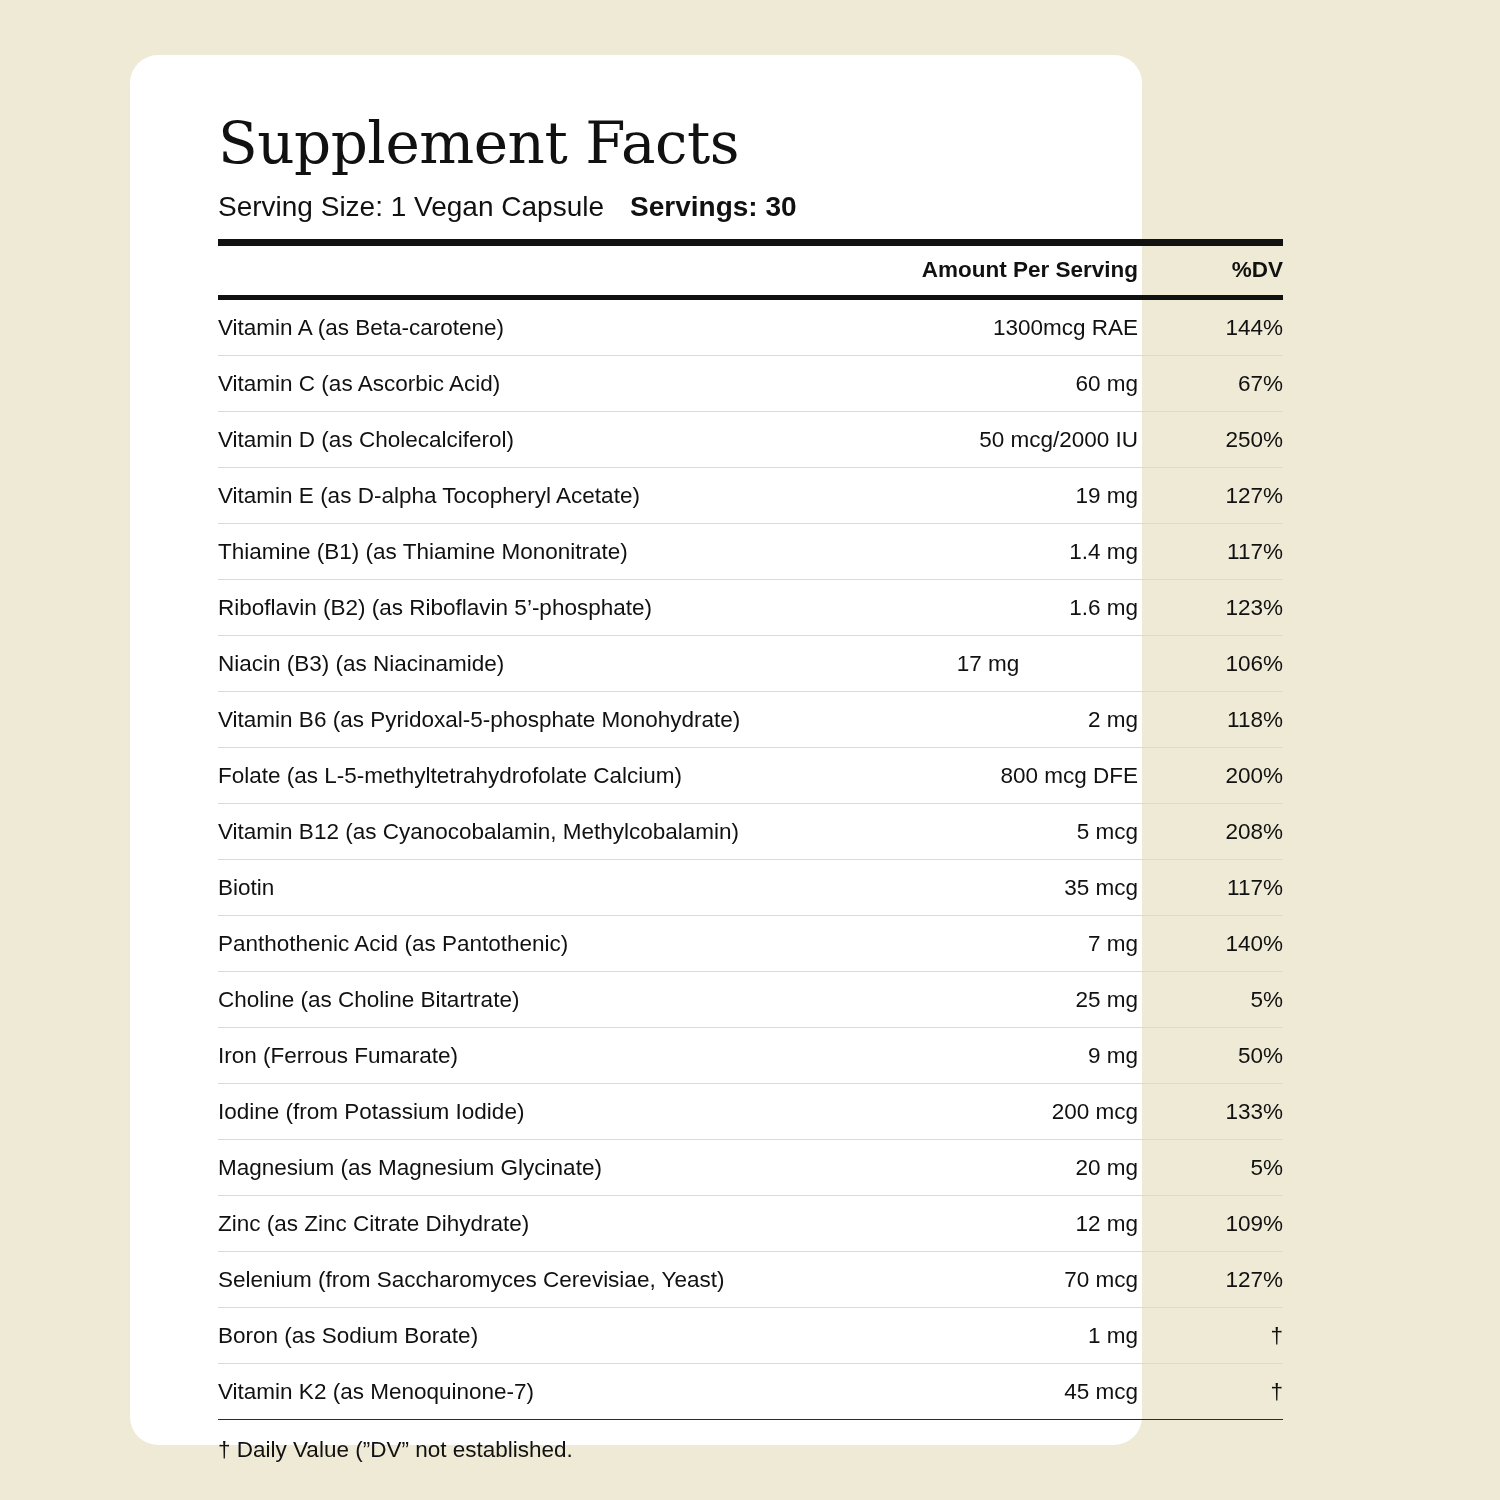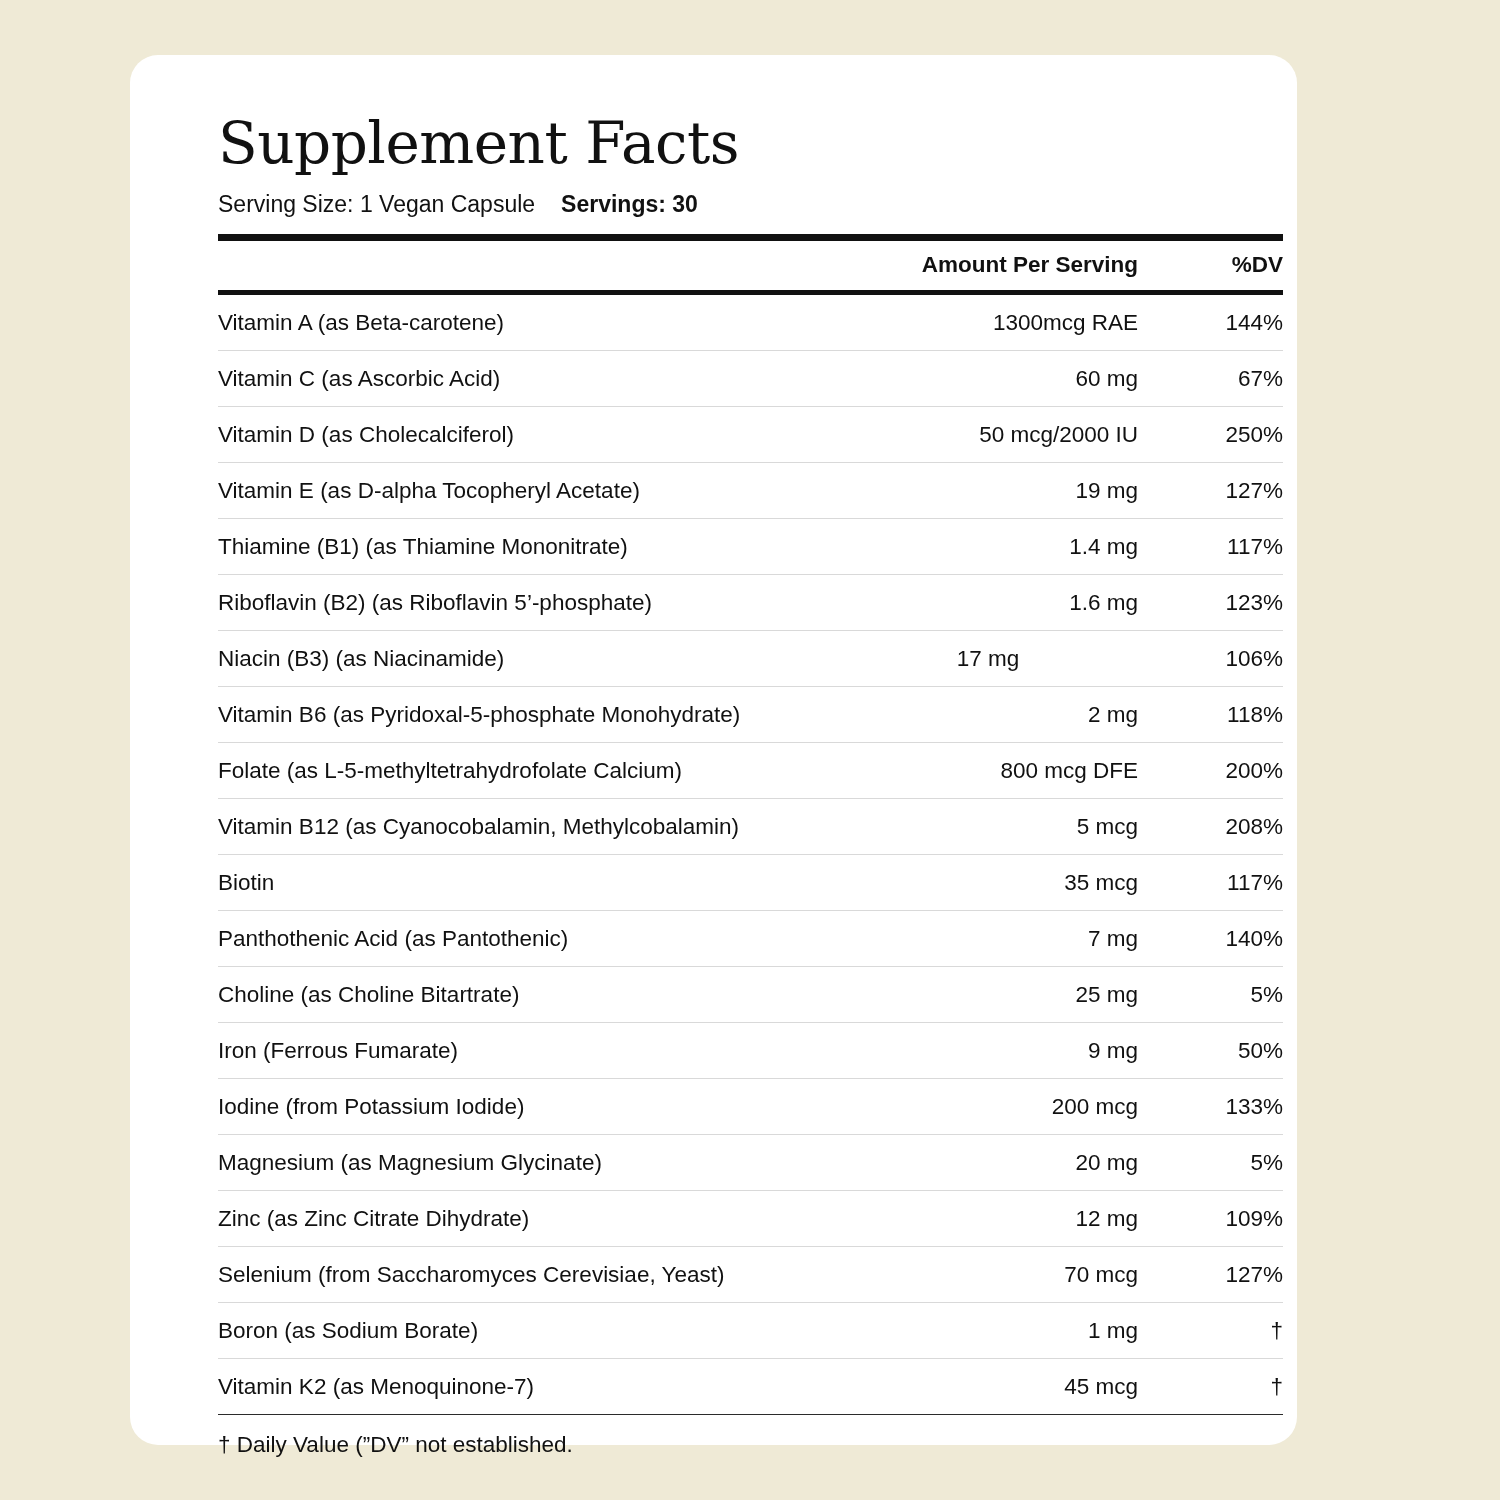--- a/index.html
+++ b/index.html
@@ -10,21 +10,21 @@
     width: 1500px;
     height: 1500px;
     background: #efead6;
     font-family: "Liberation Sans", sans-serif;
     -webkit-font-smoothing: antialiased;
   }
   .panel {
     position: absolute;
     left: 130px;
     top: 55px;
-    width: 1167px;
+    width: 1012px;
     height: 1390px;
     background: #ffffff;
     border-radius: 28px;
     box-sizing: border-box;
   }
   .inner {
     position: absolute;
     left: 88px;
     top: 55px;
     width: 1065px;
@@ -32,21 +32,21 @@
   .title {
     font-family: "DejaVu Serif", "Liberation Serif", serif;
     font-size: 58px;
     font-weight: 400;
     letter-spacing: -0.5px;
     color: #111111;
     margin: 0 0 14px 0;
     line-height: 1.15;
   }
   .serving-line {
-    font-size: 23px;
+    font-size: 28px;
     color: #111111;
     margin-bottom: 16px;
     display: flex;
     align-items: baseline;
     gap: 26px;
   }
   .serving-line .bold {
     font-weight: 700;
   }
   .rule-thick {

